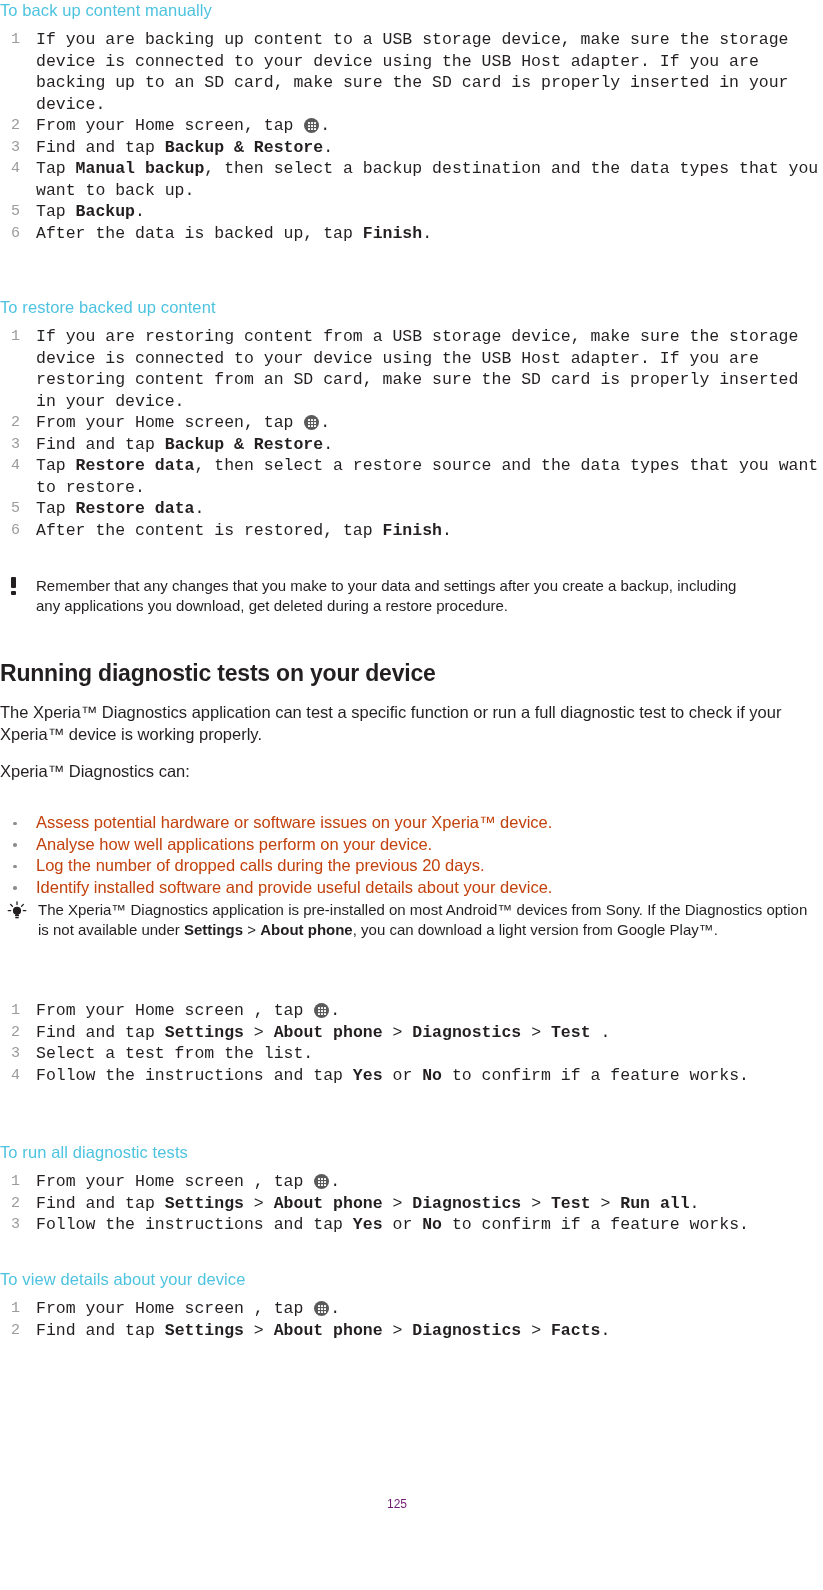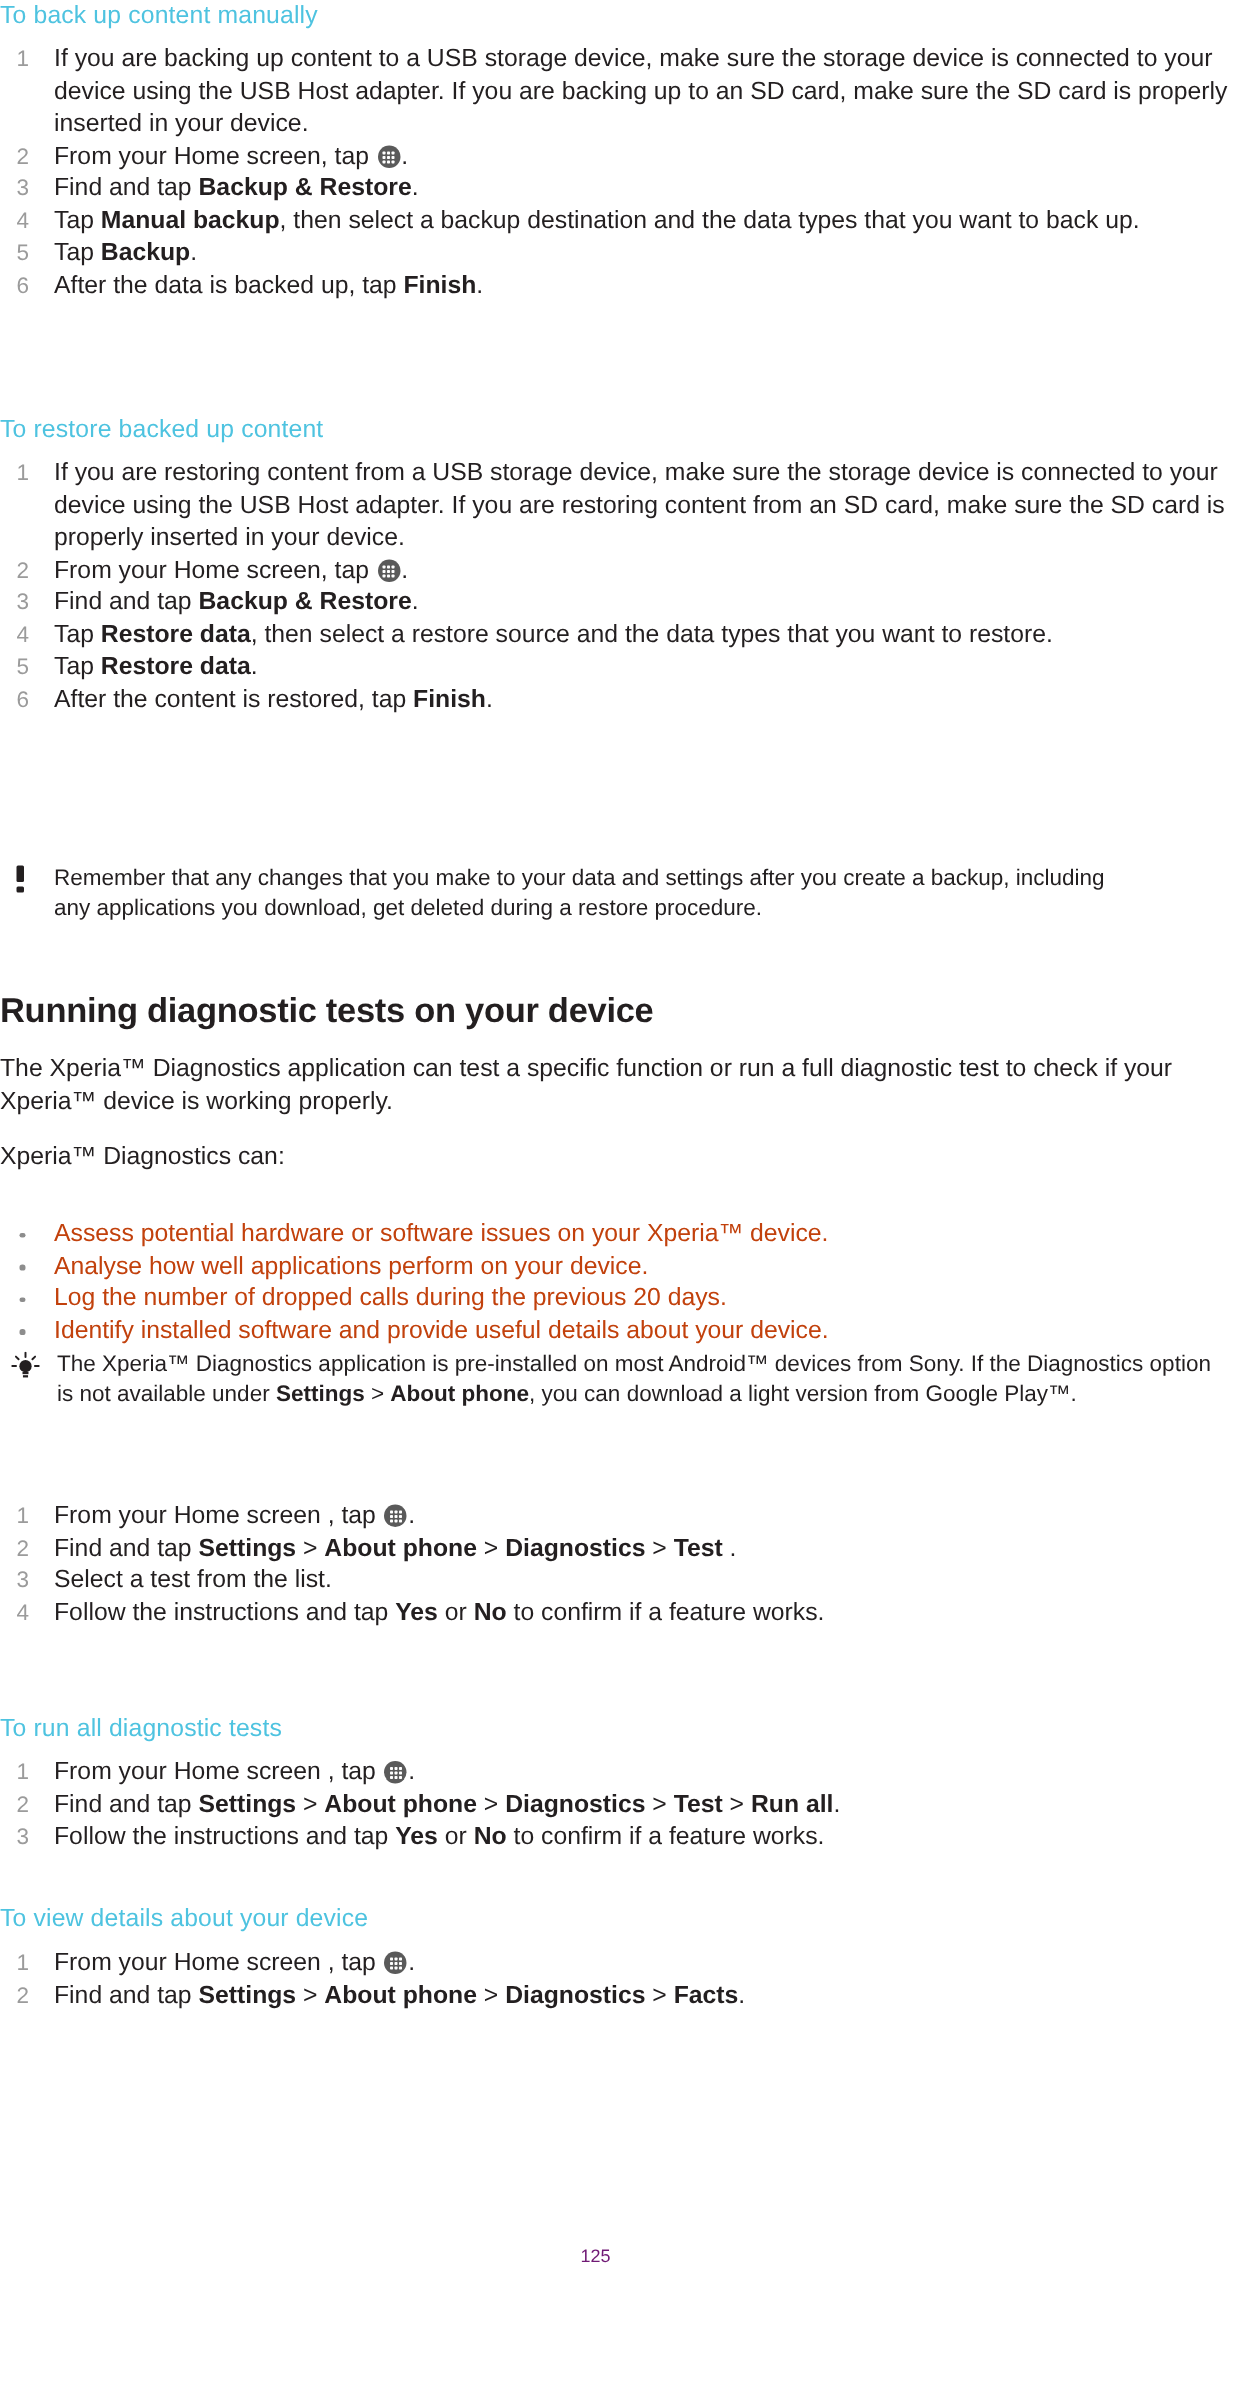--- a/index.html
+++ b/index.html
@@ -66,20 +66,21 @@
     counter-reset: stepctr;
   }
   ol.steps > li {
     position: relative;
     padding-left: 36px;
     margin: 0;
     font-size: 16.5px;
     line-height: 21.5px;
     color: #231f20;
     counter-increment: stepctr;
+    font-family: Liberation Mono, monospace;
   }
   ol.steps > li::before {
     content: counter(stepctr);
     position: absolute;
     left: 11px;
     top: 0;
     width: 14px;
     text-align: left;
     color: #9b9b9b;
     font-size: 15px;
@@ -219,21 +220,21 @@
       <ol class="steps" style="margin-top:9px;">
           <li>If you are backing up content to a USB storage device, make sure the storage device is connected to your device using the USB Host adapter. If you are backing up to an SD card, make sure the SD card is properly inserted in your device.</li>
           <li>From your Home screen, tap <span class="icon-appdrawer"><i></i><i></i><i></i><i></i><i></i><i></i><i></i><i></i><i></i></span>.</li>
           <li>Find and tap <b>Backup &amp; Restore</b>.</li>
           <li>Tap <b>Manual backup</b>, then select a backup destination and the data types that you want to back up.</li>
           <li>Tap <b>Backup</b>.</li>
           <li>After the data is backed up, tap <b>Finish</b>.</li>
         </ol>
     </div>
 
-    <div class="blk" style="top:276px;">
+    <div class="blk" style="top:297px;">
       <h3 class="proc-heading indent">To restore backed up content</h3>
       <ol class="steps" style="margin-top:9px;">
           <li>If you are restoring content from a USB storage device, make sure the storage device is connected to your device using the USB Host adapter. If you are restoring content from an SD card, make sure the SD card is properly inserted in your device.</li>
           <li>From your Home screen, tap <span class="icon-appdrawer"><i></i><i></i><i></i><i></i><i></i><i></i><i></i><i></i><i></i></span>.</li>
           <li>Find and tap <b>Backup &amp; Restore</b>.</li>
           <li>Tap <b>Restore data</b>, then select a restore source and the data types that you want to restore.</li>
           <li>Tap <b>Restore data</b>.</li>
           <li>After the content is restored, tap <b>Finish</b>.</li>
         </ol>
     </div>

